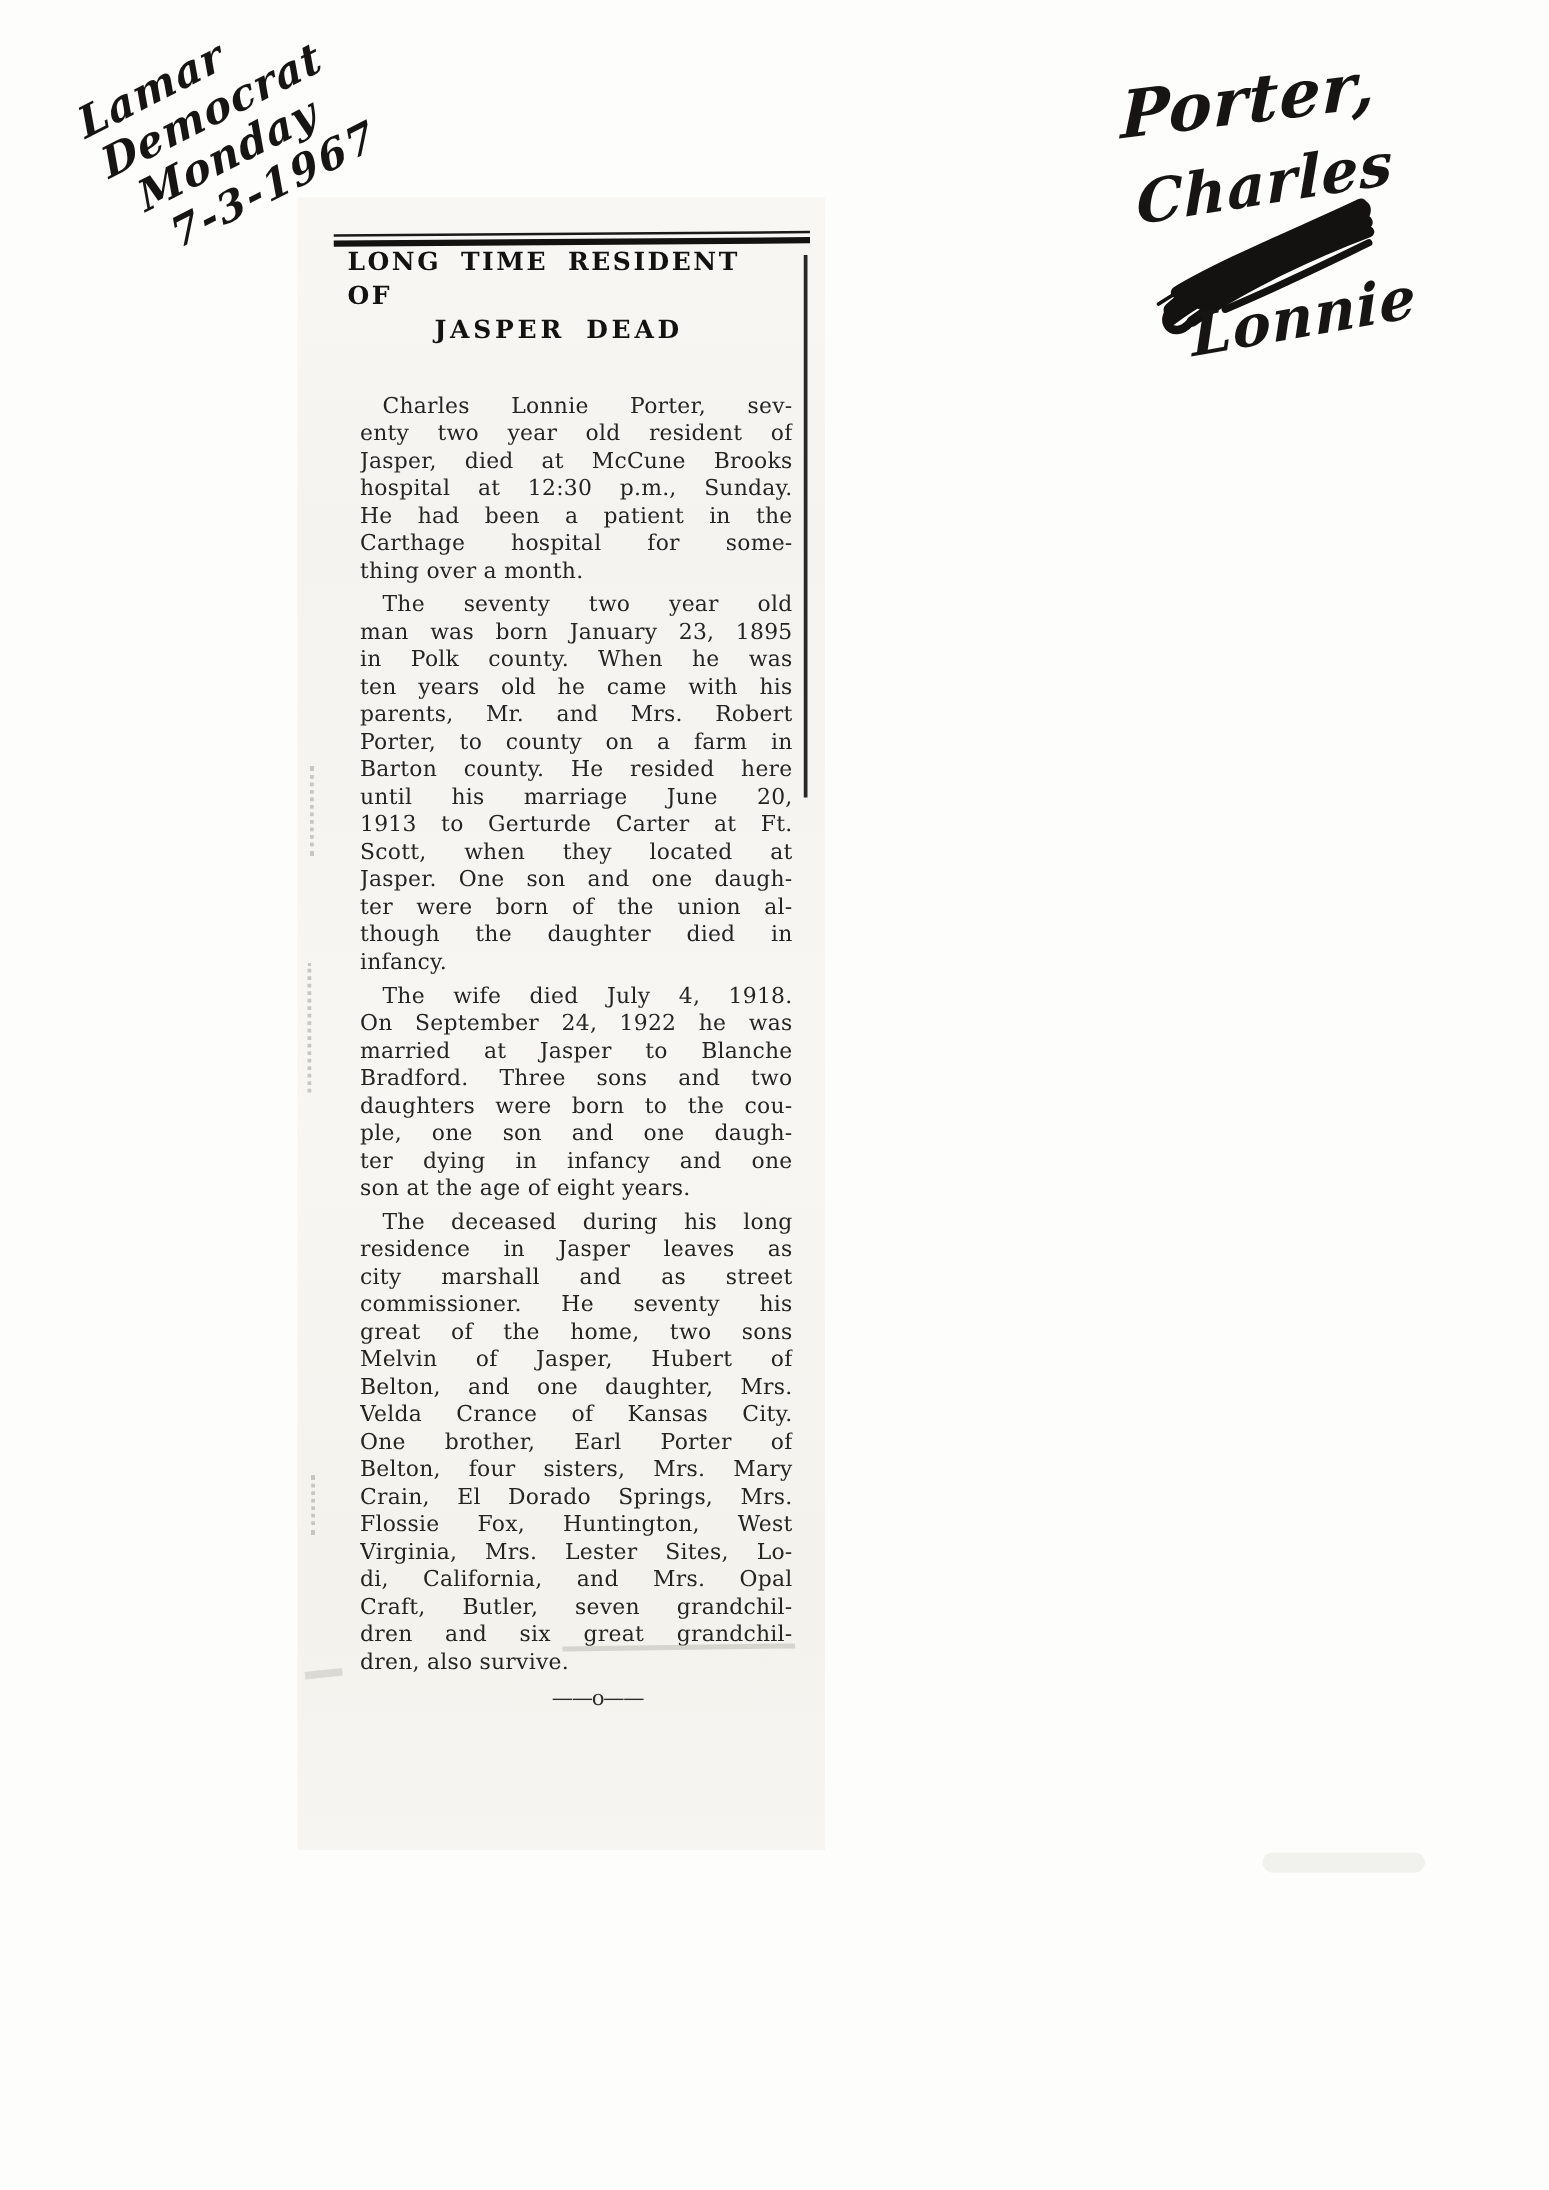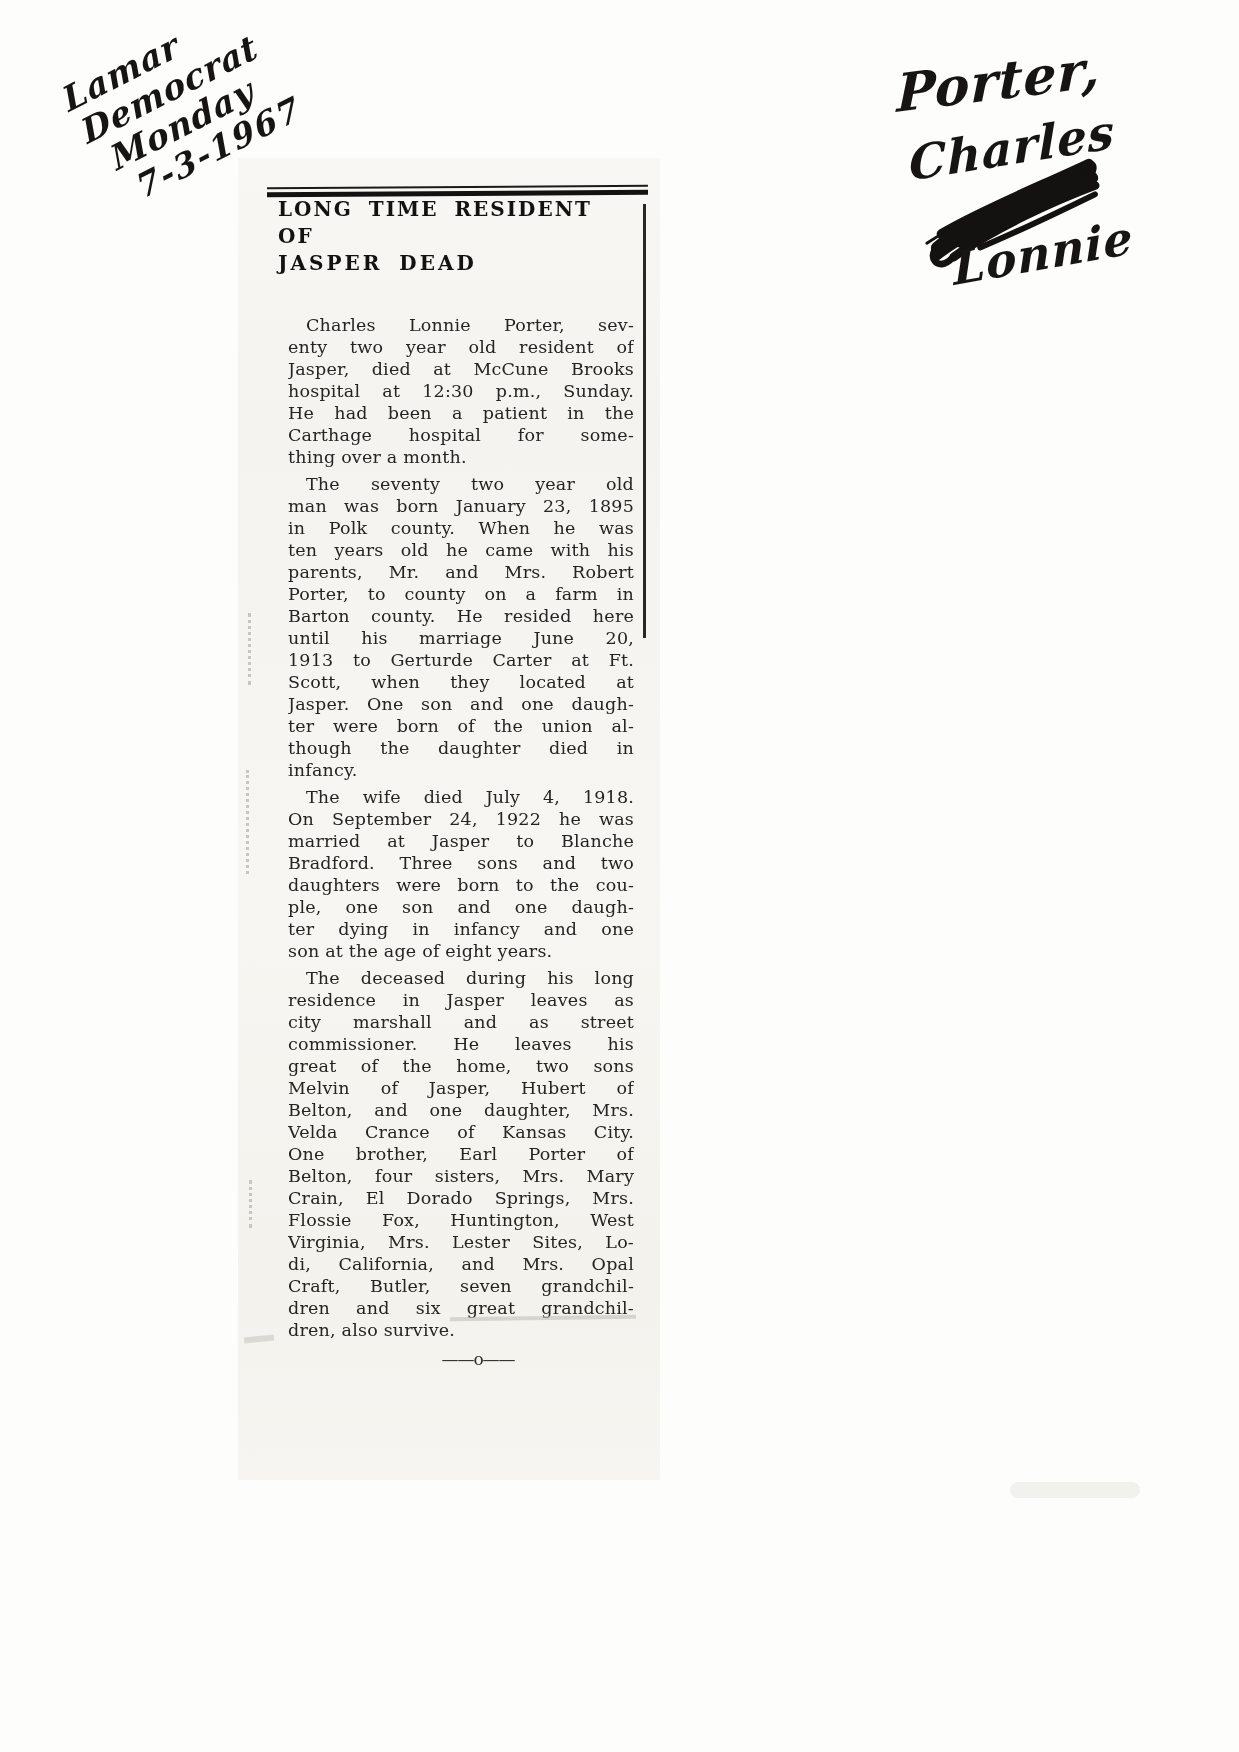--- a/index.html
+++ b/index.html
@@ -86,21 +86,21 @@
     left: 40px;
     top: 38px;
     width: 360px;
     color: #141210;
     font-weight: 700;
     font-size: 20px;
     line-height: 27px;
     letter-spacing: 2px;
     word-spacing: 7px;
   }
-  .headline .h2 { text-align: left; padding-right: 22px; letter-spacing: 3px; }
+  .headline .h2 { text-align: center; padding-right: 22px; letter-spacing: 3px; }
 
   .article-body {
     position: absolute;
     left: 50px;
     top: 132px;
     width: 346px;
     color: #262422;
     font-size: 17.5px;
     line-height: 22px;
     letter-spacing: 0.2px;
@@ -231,21 +231,21 @@
         <div class="tl">Bradford. Three sons and two</div>
         <div class="tl">daughters were born to the cou-</div>
         <div class="tl">ple, one son and one daugh-</div>
         <div class="tl">ter dying in infancy and one</div>
         <div class="tl last">son at the age of eight years.</div>
       </div>
       <div class="para">
         <div class="tl first">The deceased during his long</div>
         <div class="tl">residence in Jasper leaves as</div>
         <div class="tl">city marshall and as street</div>
-        <div class="tl">commissioner. He leaves his</div>
+        <div class="tl">commissioner. He seventy his</div>
         <div class="tl">great of the home, two sons</div>
         <div class="tl">Melvin of Jasper, Hubert of</div>
         <div class="tl">Belton, and one daughter, Mrs.</div>
         <div class="tl">Velda Crance of Kansas City.</div>
         <div class="tl">One brother, Earl Porter of</div>
         <div class="tl">Belton, four sisters, Mrs. Mary</div>
         <div class="tl">Crain, El Dorado Springs, Mrs.</div>
         <div class="tl">Flossie Fox, Huntington, West</div>
         <div class="tl">Virginia, Mrs. Lester Sites, Lo-</div>
         <div class="tl">di, California, and Mrs. Opal</div>

